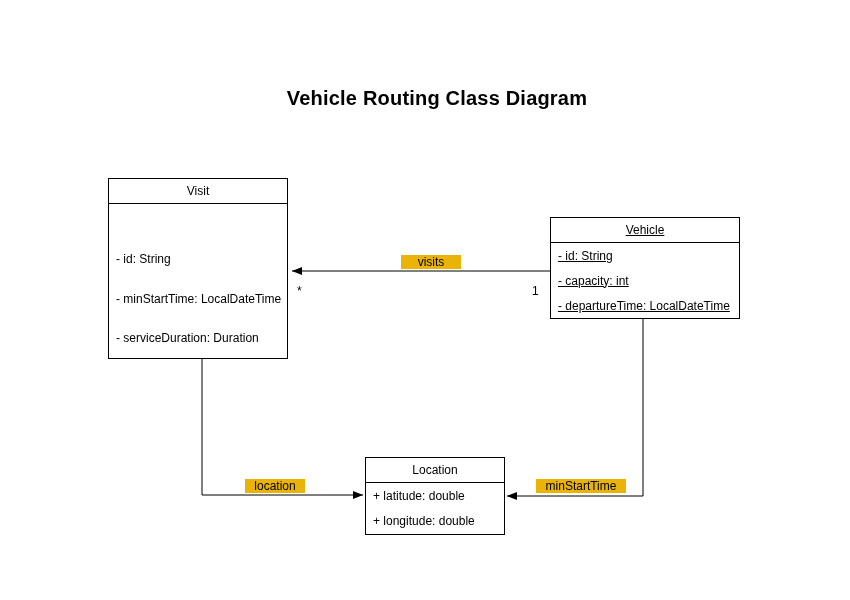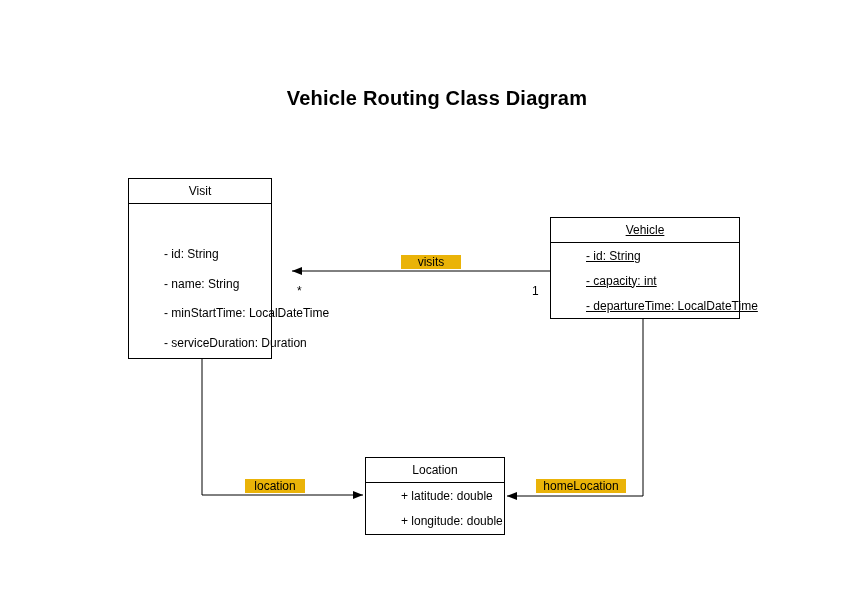--- a/index.html
+++ b/index.html
@@ -47,21 +47,20 @@
     border-bottom: 1px solid #000000;
     display: flex;
     align-items: center;
     justify-content: center;
     font-size: 12px;
   }
   .uml-attrs {
     flex: 1 1 auto;
     display: flex;
     flex-direction: column;
-    margin-left: 28px;
   }
   .uml-attr {
     flex: 1 1 auto;
     display: flex;
     align-items: center;
     font-size: 12px;
     padding-left: 7px;
     white-space: nowrap;
   }
 
@@ -73,21 +72,21 @@
     padding: 0 2px;
     line-height: 14px;
   }
   .multiplicity {
     position: absolute;
     font-size: 12px;
     line-height: 14px;
   }
 
   
-  .class-visit    { left: 128px; top: 178px; width: 144px; height: 181px; gap: 35px; }
+  .class-visit    { left: 108px; top: 178px; width: 180px; height: 181px; gap: 35px; }
   .class-vehicle  { left: 550px; top: 217px; width: 190px; height: 102px; text-decoration: underline; }
   .class-location { left: 365px; top: 457px; width: 140px; height:  78px; }
 
   .label-visits       { left: 401px; top: 255px; width: 60px; }
   .label-location     { left: 245px; top: 479px; width: 60px; }
   .label-homelocation { left: 536px; top: 479px; width: 90px; }
 
   .mult-visits-target { left: 297px; top: 284px; }
   .mult-visits-source { left: 532px; top: 284px; }
 </style>
@@ -109,21 +108,20 @@
 
     <polyline points="202,359 202,495 363,495" fill="none" stroke="#000000" stroke-width="1" marker-end="url(#arrow)"></polyline>
 
     <polyline points="643,319 643,496 507,496" fill="none" stroke="#000000" stroke-width="1" marker-end="url(#arrow)"></polyline>
   </svg>
 
   <div class="uml-class class-visit">
     <div class="uml-class-title">Visit</div>
     <div class="uml-attrs">
       <div class="uml-attr">- id: String</div>
-      <div class="uml-attr">- name: String</div>
       <div class="uml-attr">- minStartTime: LocalDateTime</div>
       <div class="uml-attr">- serviceDuration: Duration</div>
     </div>
   </div>
 
   <div class="uml-class class-vehicle">
     <div class="uml-class-title">Vehicle</div>
     <div class="uml-attrs">
       <div class="uml-attr">- id: String</div>
       <div class="uml-attr">- capacity: int</div>
@@ -138,15 +136,15 @@
       <div class="uml-attr">+ longitude: double</div>
     </div>
   </div>
 
   <div class="edge-label label-visits">visits</div>
   <div class="multiplicity mult-visits-target">*</div>
   <div class="multiplicity mult-visits-source">1</div>
 
   <div class="edge-label label-location">location</div>
 
-  <div class="edge-label label-homelocation">homeLocation</div>
+  <div class="edge-label label-homelocation">minStartTime</div>
 
 </div>
 
 </body></html>

